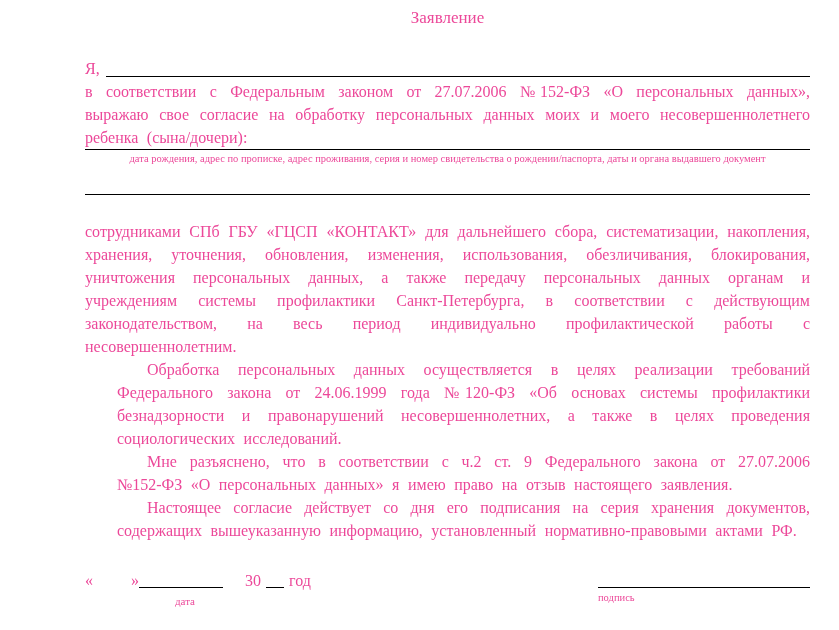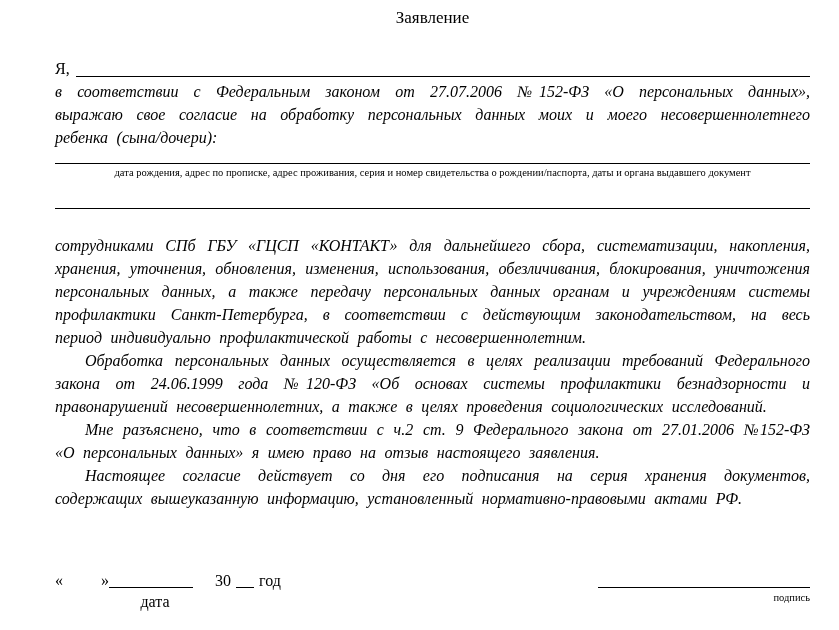--- a/index.html
+++ b/index.html
@@ -5,23 +5,23 @@
   html, body {
     margin: 0;
     padding: 0;
     background: #ffffff;
   }
   .page {
     position: relative;
     width: 839px;
     height: 630px;
     box-sizing: border-box;
-    padding: 8px 29px 22px 55px;
+    padding: 8px 29px 22px 85px;
     background: #ffffff;
-    color: #000000;
+    color: #ec4899;
     font-family: "Liberation Serif", "DejaVu Serif", serif;
     font-size: 16px;
     line-height: 23px;
     display: flex;
     flex-direction: column;
   }
   .doc-title {
     font-size: 17px;
     font-weight: normal;
     text-align: center;
@@ -36,44 +36,44 @@
   .ya-blank {
     flex: 1;
     margin-left: 6px;
     height: 19px;
     border-bottom: 1.5px solid #000;
   }
   p.just {
     margin: 0;
     text-align: justify;
     word-spacing: 4.5px;
-    font-style: italic;
   }
   .fill-section {
-    margin-top: 14px;
+    margin-top: 0;
   }
   .rule {
     height: 0;
     border-top: 1.5px solid #000;
   }
   .fill-caption {
     font-size: 10.5px;
     line-height: 13px;
     text-align: center;
     margin-top: 2px;
     word-spacing: normal;
   }
   .rule-2 {
     margin-top: 29px;
   }
   .body-block {
     margin-top: 25px;
   }
   p.indent {
     text-indent: 30px;
+    margin-left: 32px;
   }
   .footer-row {
     margin-top: auto;
     display: flex;
     justify-content: space-between;
     align-items: flex-start;
   }
   .date-line {
     display: flex;
     align-items: flex-start;
@@ -97,33 +97,33 @@
     display: inline-block;
     width: 18px;
     height: 18px;
     margin: 0 5px;
     border-bottom: 1.5px solid #000;
   }
   .date-caption {
     margin-left: 58px;
     width: 84px;
     text-align: center;
-    font-size: 16px;
+    font-size: 11px;
     line-height: 13px;
     margin-top: 3px;
   }
   .sign-group {
     width: 212px;
   }
   .sign-blank {
     height: 18px;
     border-bottom: 1.5px solid #000;
   }
   .sign-caption {
-    text-align: right;
+    text-align: left;
     font-size: 10.5px;
     line-height: 13px;
     margin-top: 3px;
   }
 </style>
 </head>
 <body>
 
 <div class="page">
 
@@ -138,21 +138,21 @@
 
   <div class="fill-section">
     <div class="rule"></div>
     <div class="fill-caption">дата рождения, адрес по прописке, адрес проживания, серия и номер свидетельства о рождении/паспорта, даты и органа выдавшего документ</div>
     <div class="rule rule-2"></div>
   </div>
 
   <div class="body-block">
     <p class="just">сотрудниками СПб ГБУ «ГЦСП «КОНТАКТ» для дальнейшего сбора, систематизации, накопления, хранения, уточнения, обновления, изменения, использования, обезличивания, блокирования, уничтожения персональных данных, а также передачу персональных данных органам и учреждениям системы профилактики Санкт-Петербурга, в соответствии с действующим законодательством, на весь период индивидуально профилактической работы с несовершеннолетним.</p>
     <p class="just indent">Обработка персональных данных осуществляется в целях реализации требований Федерального закона от 24.06.1999 года №120-ФЗ «Об основах системы профилактики безнадзорности и правонарушений несовершеннолетних, а также в целях проведения социологических исследований.</p>
-    <p class="just indent">Мне разъяснено, что в соответствии с ч.2 ст. 9 Федерального закона от 27.01.2006 №152-ФЗ «О персональных данных» я имею право на отзыв настоящего заявления.</p>
+    <p class="just indent">Мне разъяснено, что в соответствии с ч.2 ст. 9 Федерального закона от 27.07.2006 №152-ФЗ «О персональных данных» я имею право на отзыв настоящего заявления.</p>
     <p class="just indent">Настоящее согласие действует со дня его подписания на серия хранения документов, содержащих вышеуказанную информацию, установленный нормативно-правовыми актами РФ.</p>
   </div>
 
   <div class="footer-row">
     <div class="date-group">
       <div class="date-line">
         <span>«</span>
         <span class="day-gap"></span>
         <span>»</span>
         <span class="month-blank"></span>

